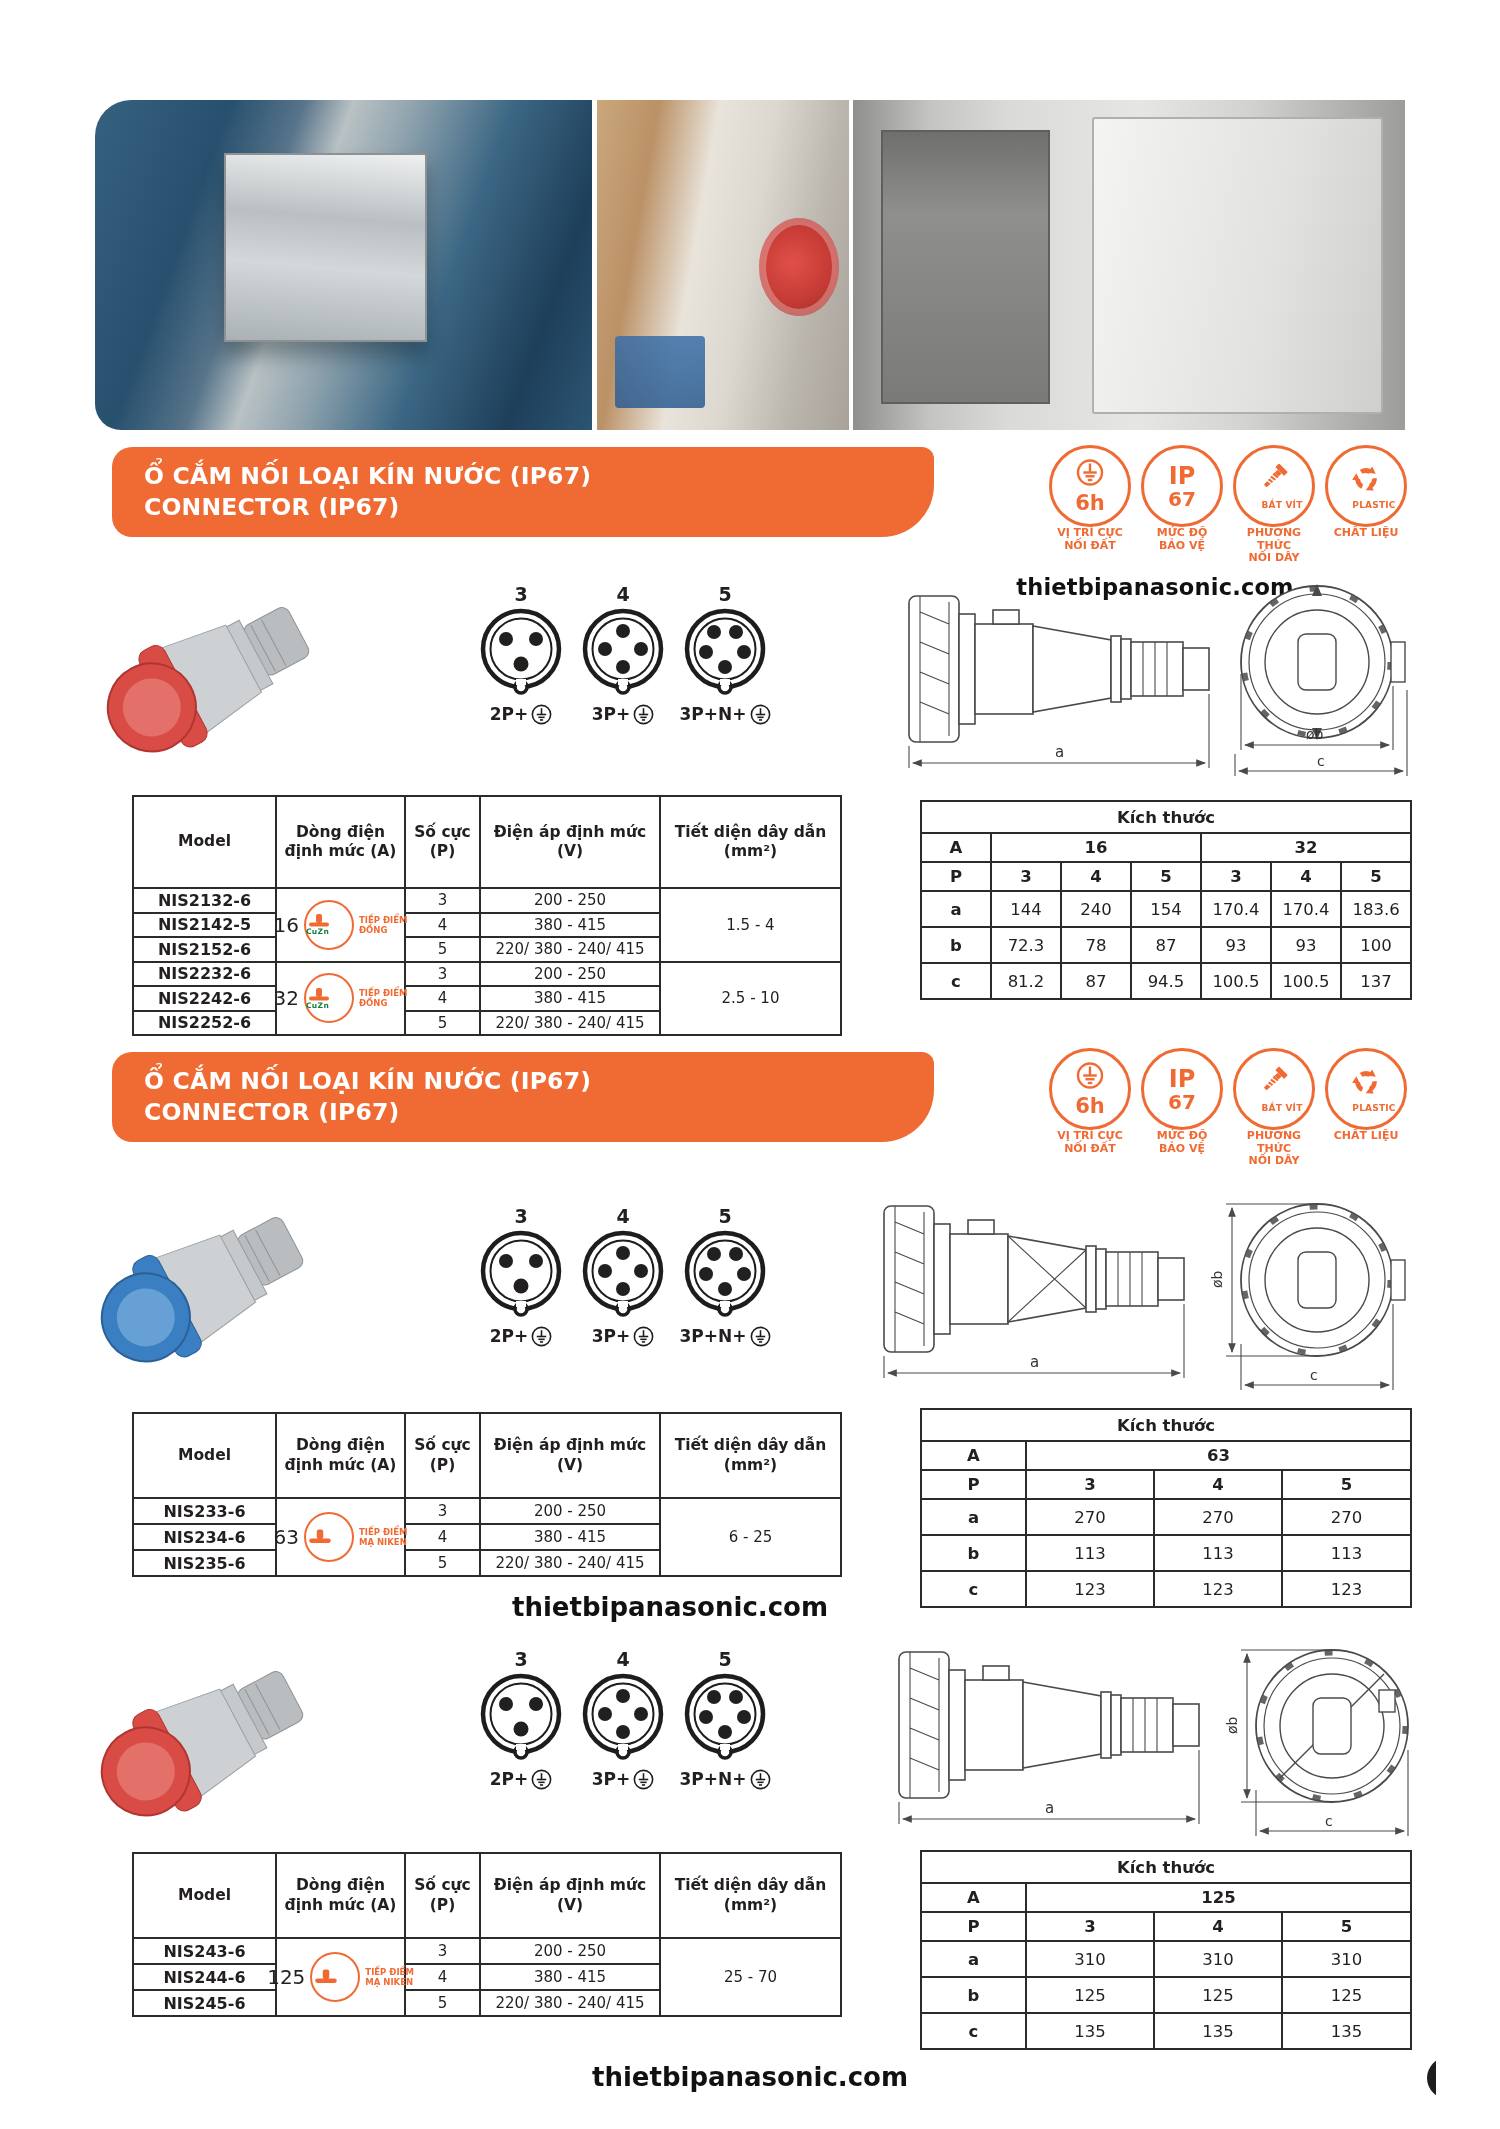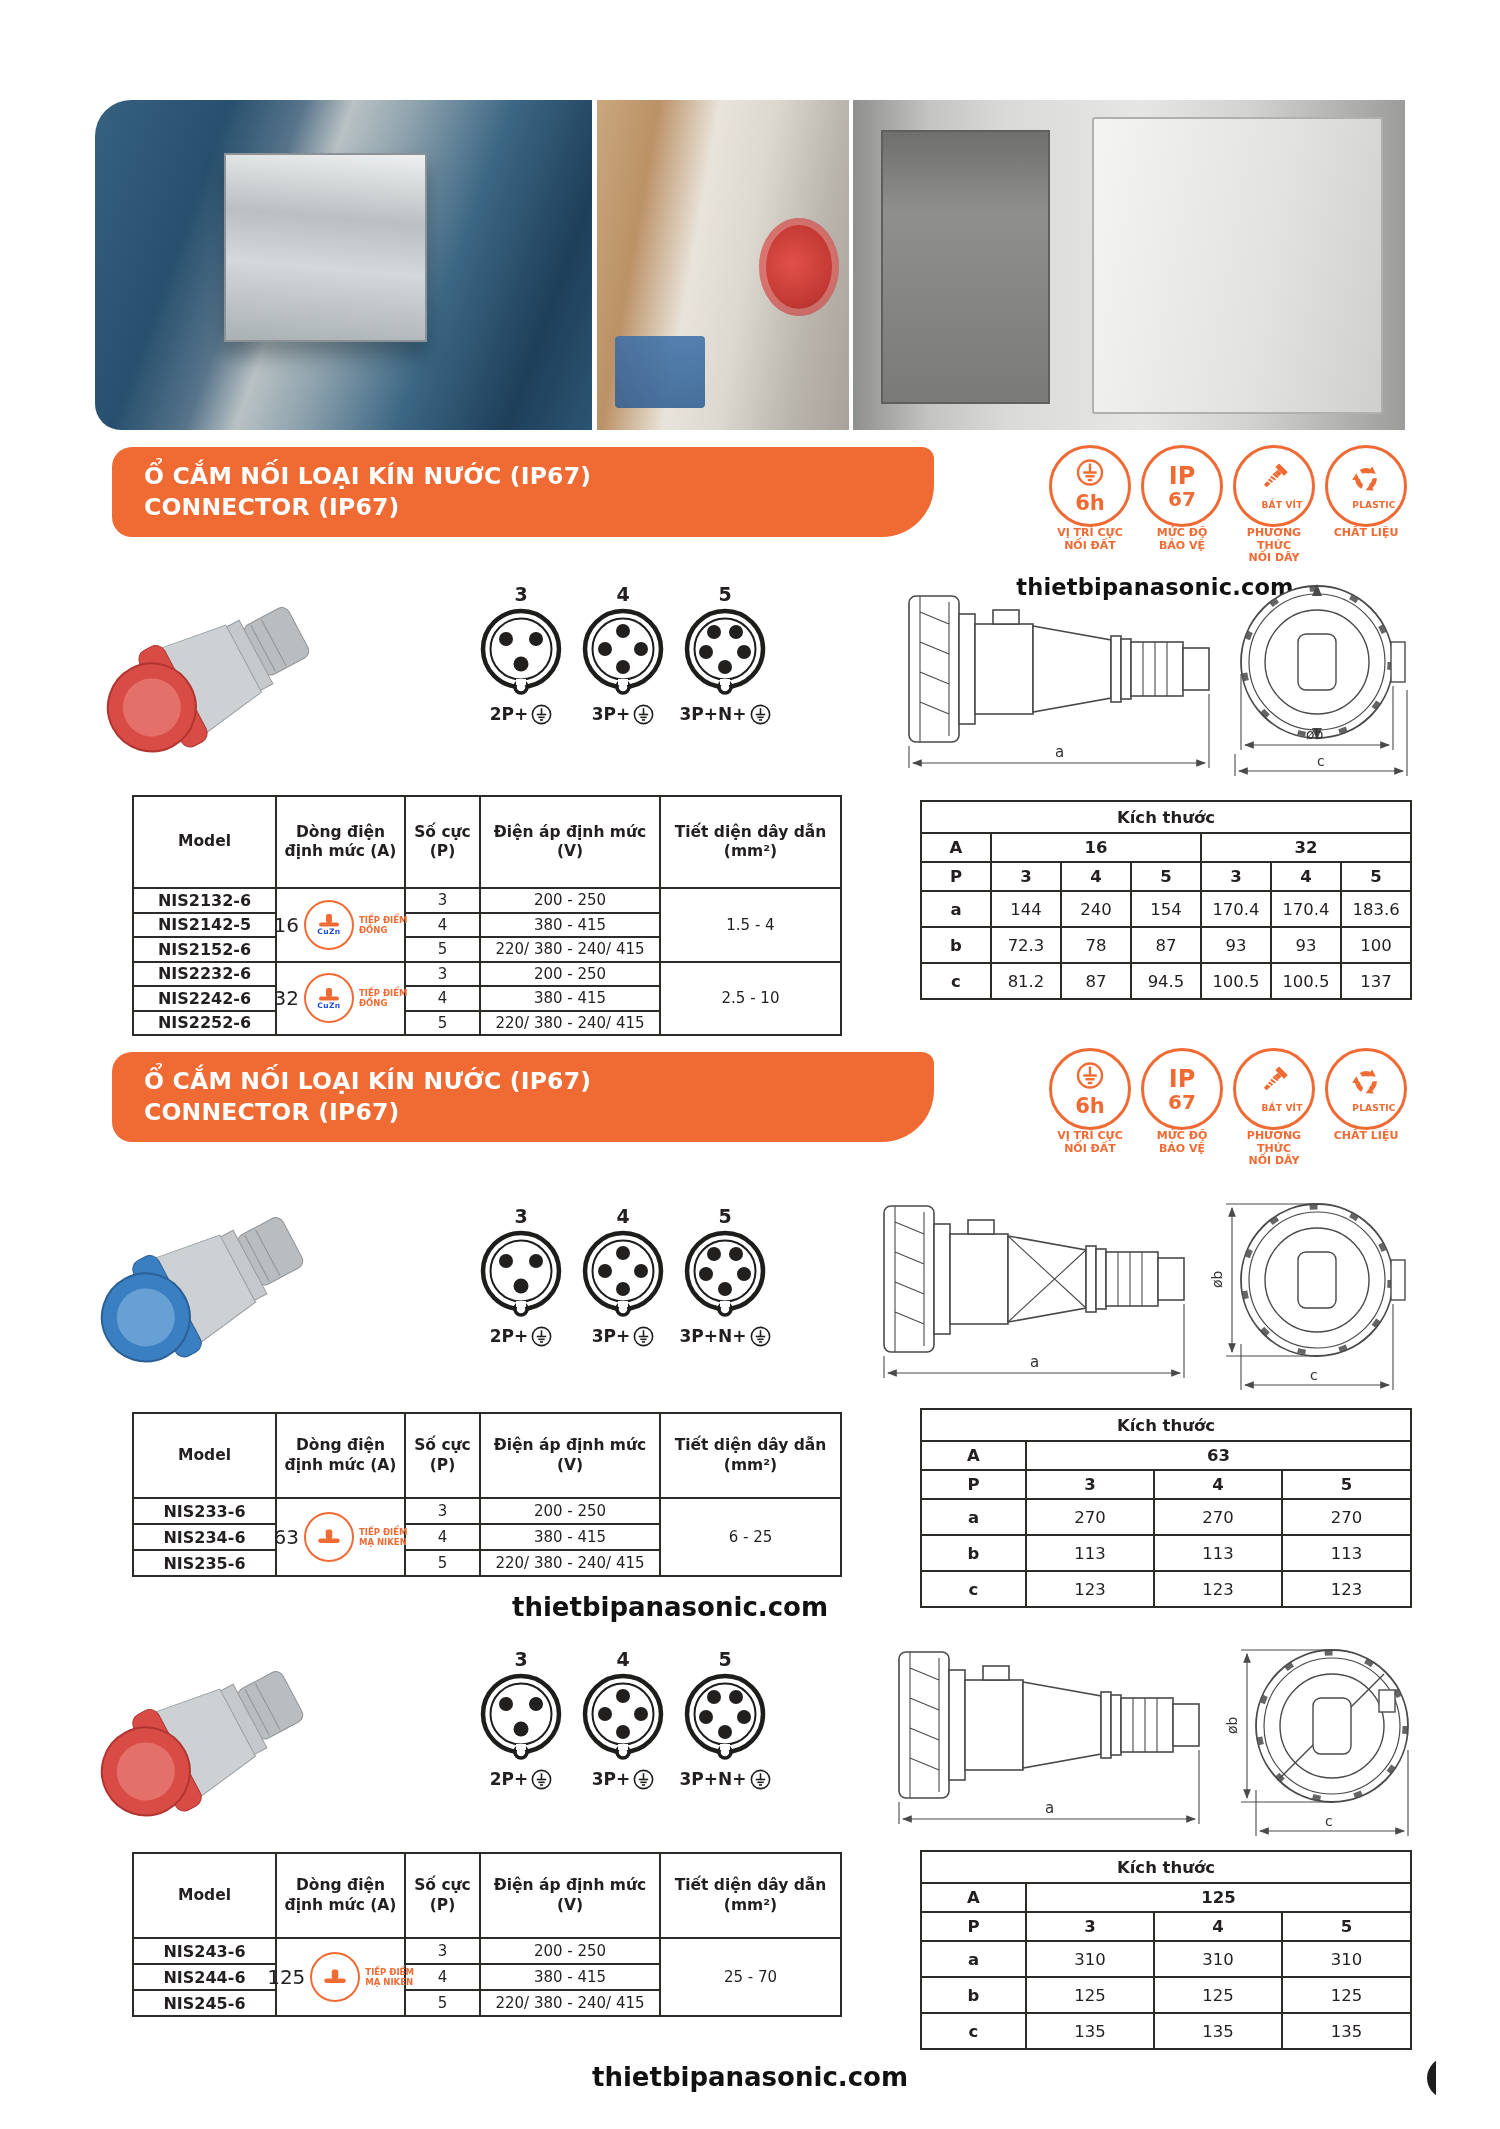--- a/index.html
+++ b/index.html
@@ -54,21 +54,21 @@
   table{border-collapse:collapse;table-layout:fixed;background:#fff;border-radius:22px;}
   .mtable{width:708px;}
   .mtable th,.mtable td{border:2px solid #2b2b28;text-align:center;vertical-align:middle;padding:1px 3px;}
   .mtable th{font-size:15.5px;font-weight:bold;line-height:1.25;}
   .mtable td{font-size:15px;white-space:nowrap;}
   .mtable tbody tr{height:24.5px;}
   .mtable .mod{font-weight:bold;font-size:16px;}
   .curwrap{display:flex;align-items:center;justify-content:center;gap:5px;}
   .amp{font-size:20px;}
   .ccirc{width:46px;height:46px;border:2.2px solid #F06B34;border-radius:50%;flex:0 0 auto;
-      display:flex;flex-direction:column;align-items:center;justify-content:center;color:#1d4ed8;}
+      display:flex;flex-direction:column;align-items:flex-start;justify-content:center;color:#15803d;}
   .cmat{font-size:7.5px;font-weight:bold;letter-spacing:.4px;line-height:1;}
   .clab{font-size:8.5px;font-weight:bold;color:#F06B34;text-align:left;line-height:1.2;text-transform:uppercase;}
   .clab span{display:block;}
   .dtable{width:490px;}
   .dtable td{border:2px solid #2b2b28;text-align:center;vertical-align:middle;padding:0;font-size:16.5px;}
   .dtitle td{height:30px;font-weight:bold;font-size:16.5px;}
   .dhead td{height:27px;font-weight:bold;}
   .dval td{height:34px;}
   .dlab{font-weight:bold;}
 

